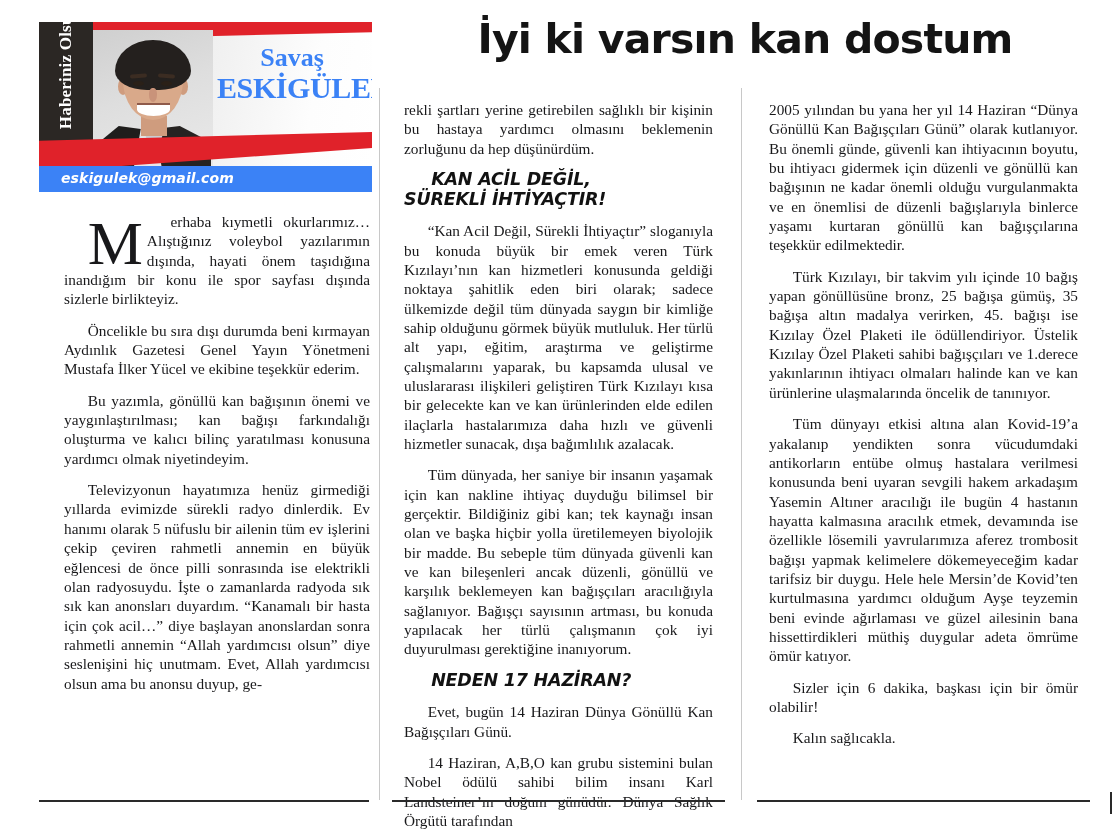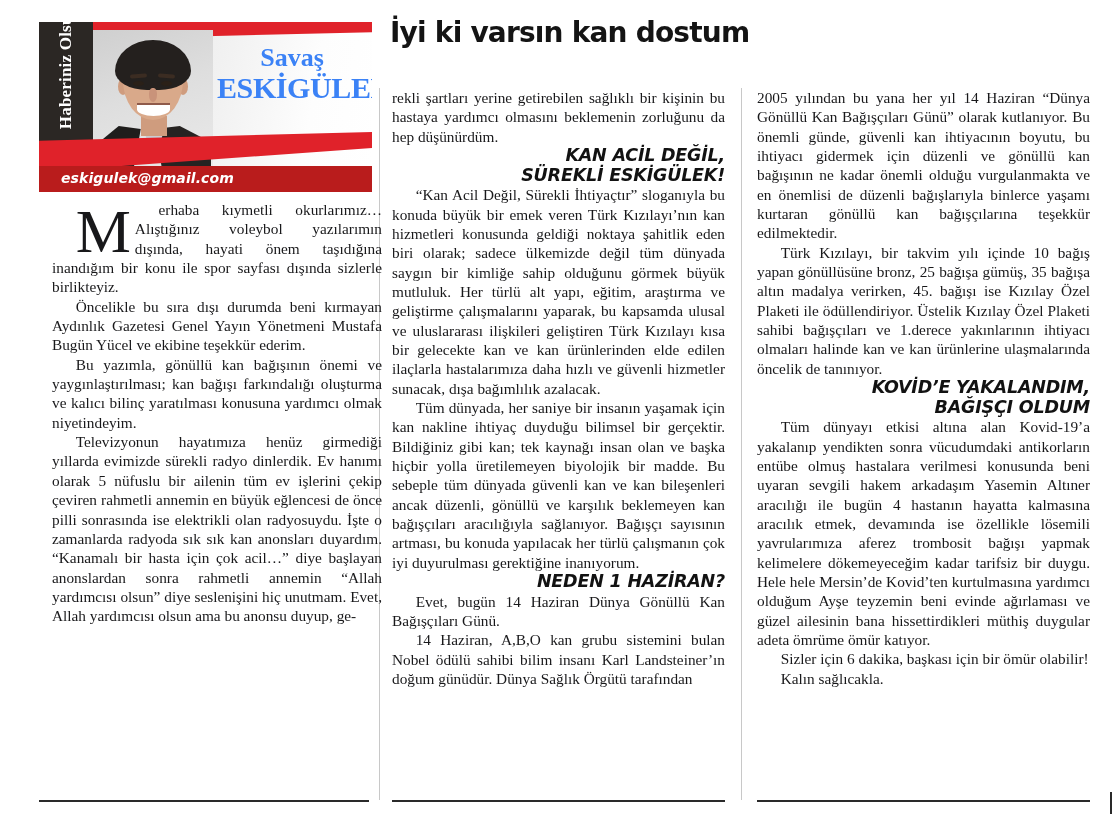--- a/index.html
+++ b/index.html
@@ -23,23 +23,24 @@
     width: 1113px;
     height: 837px;
   }
 
   
   .headline {
     position: absolute;
     left: 390px;
     top: 18px;
     width: 710px;
+    text-align: center;
     font-family: "DejaVu Sans", sans-serif;
     font-weight: bold;
-    font-size: 28px;
+    font-size: 41px;
     letter-spacing: -0.8px;
     color: #141414;
     line-height: 1.05;
     white-space: nowrap;
   }
 
   
   .banner {
     position: absolute;
     left: 39px;
@@ -199,21 +200,21 @@
     background: #e0222a;
     clip-path: polygon(0 22%, 100% 0%, 100% 40%, 0 100%);
   }
   
   .banner-footer {
     position: absolute;
     left: 0;
     top: 144px;
     width: 333px;
     height: 26px;
-    background: #b91c1c;
+    background: #3b82f6;
     overflow: hidden;
   }
   .banner-email {
     position: absolute;
     left: 22px;
     top: 4px;
     font-family: "DejaVu Sans", sans-serif;
     font-style: italic;
     font-weight: bold;
     font-size: 14px;
@@ -244,21 +245,21 @@
     line-height: 1.265;
     text-align: justify;
     color: #18181a;
     hyphens: manual;
   }
   #col1 { left: 52px;  width: 330px; top: 200px; }
   #col2 { left: 392px; width: 333px; }
   #col3 { left: 757px; width: 333px; }
 
   .col p {
-    margin: 0;
+    margin: 12px;
     text-indent: 1.55em;
   }
   .col p.noindent { text-indent: 0; }
 
   
   .dropcap::first-letter {
     float: left;
     font-family: "Liberation Serif", serif;
     font-size: 62px;
     line-height: 0.82;
@@ -272,21 +273,21 @@
   .subhead {
     font-family: "DejaVu Sans", sans-serif;
     font-weight: bold;
     font-style: italic;
     font-size: 17.5px;
     line-height: 1.12;
     letter-spacing: -0.2px;
     color: #121212;
     margin: 9px 0 7px 0;
     text-indent: 0;
-    text-align: right;
+    text-align: left;
   }
 
   
   .vrule {
     position: absolute;
     top: 88px;
     width: 1px;
     height: 712px;
     background: #c8c8c8;
   }
@@ -360,39 +361,38 @@
       </div>
 
     </div>
   </div>
 
   <div class="vrule" id="vrule1"></div>
   <div class="vrule" id="vrule2"></div>
 
   <div class="col" id="col1">
       <p class="dropcap">Merhaba kıymetli okurlarımız… Alıştığınız voleybol yazılarımın dışında, hayati önem taşıdığına inandığım bir konu ile spor sayfası dışında sizlerle birlikteyiz.</p>
-      <p>Öncelikle bu sıra dışı durumda beni kırmayan Aydınlık Gazetesi Genel Yayın Yönetmeni Mustafa Bugün Yücel ve ekibine teşekkür ederim.</p>
+      <p>Öncelikle bu sıra dışı durumda beni kırmayan Aydınlık Gazetesi Genel Yayın Yönetmeni Mustafa İlker Yücel ve ekibine teşekkür ederim.</p>
       <p>Bu yazımla, gönüllü kan bağışının önemi ve yaygınlaştırılması; kan bağışı farkındalığı oluşturma ve kalıcı bilinç yaratılması konusuna yardımcı olmak niyetindeyim.</p>
       <p>Televizyonun hayatımıza henüz girmediği yıllarda evimizde sürekli radyo dinlerdik. Ev hanımı olarak 5 nüfuslu bir ailenin tüm ev işlerini çekip çeviren rahmetli annemin en büyük eğlencesi de önce pilli sonrasında ise elektrikli olan radyosuydu. İşte o zamanlarda radyoda sık sık kan anonsları duyardım. “Kanamalı bir hasta için çok acil…” diye başlayan anonslardan sonra rahmetli annemin “Allah yardımcısı olsun” diye seslenişini hiç unutmam. Evet, Allah yardımcısı olsun ama bu anonsu duyup, ge-</p>
     </div>
 
   <div class="col" id="col2">
       <p class="noindent">rekli şartları yerine getirebilen sağlıklı bir kişinin bu hastaya yardımcı olmasını beklemenin zorluğunu da hep düşünürdüm.</p>
-      <p class="subhead"><span>KAN ACİL DEĞİL,</span><br><span>SÜREKLİ ESKİGÜLEK!</span></p>
+      <p class="subhead"><span>KAN ACİL DEĞİL,</span><br><span>SÜREKLİ İHTİYAÇTIR!</span></p>
       <p>“Kan Acil Değil, Sürekli İhtiyaçtır” sloganıyla bu konuda büyük bir emek veren Türk Kızılayı’nın kan hizmetleri konusunda geldiği noktaya şahitlik eden biri olarak; sadece ülkemizde değil tüm dünyada saygın bir kimliğe sahip olduğunu görmek büyük mutluluk. Her türlü alt yapı, eğitim, araştırma ve geliştirme çalışmalarını yaparak, bu kapsamda ulusal ve uluslararası ilişkileri geliştiren Türk Kızılayı kısa bir gelecekte kan ve kan ürünlerinden elde edilen ilaçlarla hastalarımıza daha hızlı ve güvenli hizmetler sunacak, dışa bağımlılık azalacak.</p>
       <p>Tüm dünyada, her saniye bir insanın yaşamak için kan nakline ihtiyaç duyduğu bilimsel bir gerçektir. Bildiğiniz gibi kan; tek kaynağı insan olan ve başka hiçbir yolla üretilemeyen biyolojik bir madde. Bu sebeple tüm dünyada güvenli kan ve kan bileşenleri ancak düzenli, gönüllü ve karşılık beklemeyen kan bağışçıları aracılığıyla sağlanıyor. Bağışçı sayısının artması, bu konuda yapılacak her türlü çalışmanın çok iyi duyurulması gerektiğine inanıyorum.</p>
-      <p class="subhead"><span>NEDEN 1 HAZİRAN?</span></p>
+      <p class="subhead"><span>NEDEN 17 HAZİRAN?</span></p>
       <p>Evet, bugün 14 Haziran Dünya Gönüllü Kan Bağışçıları Günü.</p>
       <p>14 Haziran, A,B,O kan grubu sistemini bulan Nobel ödülü sahibi bilim insanı Karl Landsteiner’ın doğum günüdür. Dünya Sağlık Örgütü tarafından</p>
     </div>
 
   <div class="col" id="col3">
       <p class="noindent">2005 yılından bu yana her yıl 14 Haziran “Dünya Gönüllü Kan Bağışçıları Günü” olarak kutlanıyor. Bu önemli günde, güvenli kan ihtiyacının boyutu, bu ihtiyacı gidermek için düzenli ve gönüllü kan bağışının ne kadar önemli olduğu vurgulanmakta ve en önemlisi de düzenli bağışlarıyla binlerce yaşamı kurtaran gönüllü kan bağışçılarına teşekkür edilmektedir.</p>
       <p>Türk Kızılayı, bir takvim yılı içinde 10 bağış yapan gönüllüsüne bronz, 25 bağışa gümüş, 35 bağışa altın madalya verirken, 45. bağışı ise Kızılay Özel Plaketi ile ödüllendiriyor. Üstelik Kızılay Özel Plaketi sahibi bağışçıları ve 1.derece yakınlarının ihtiyacı olmaları halinde kan ve kan ürünlerine ulaşmalarında öncelik de tanınıyor.</p>
-      <p class="subhead"><span>KOVİD’E YAKALANDIM,</span><br><span>BAĞIŞÇI OLDUM</span></p>
       <p>Tüm dünyayı etkisi altına alan Kovid-19’a yakalanıp yendikten sonra vücudumdaki antikorların entübe olmuş hastalara verilmesi konusunda beni uyaran sevgili hakem arkadaşım Yasemin Altıner aracılığı ile bugün 4 hastanın hayatta kalmasına aracılık etmek, devamında ise özellikle lösemili yavrularımıza aferez trombosit bağışı yapmak kelimelere dökemeyeceğim kadar tarifsiz bir duygu. Hele hele Mersin’de Kovid’ten kurtulmasına yardımcı olduğum Ayşe teyzemin beni evinde ağırlaması ve güzel ailesinin bana hissettirdikleri müthiş duygular adeta ömrüme ömür katıyor.</p>
       <p>Sizler için 6 dakika, başkası için bir ömür olabilir!</p>
       <p>Kalın sağlıcakla.</p>
     </div>
 
   <div class="hrule" id="hrule1"></div>
   <div class="hrule" id="hrule2"></div>
   <div class="hrule" id="hrule3"></div>
 
   <div class="crop-corner"></div>

